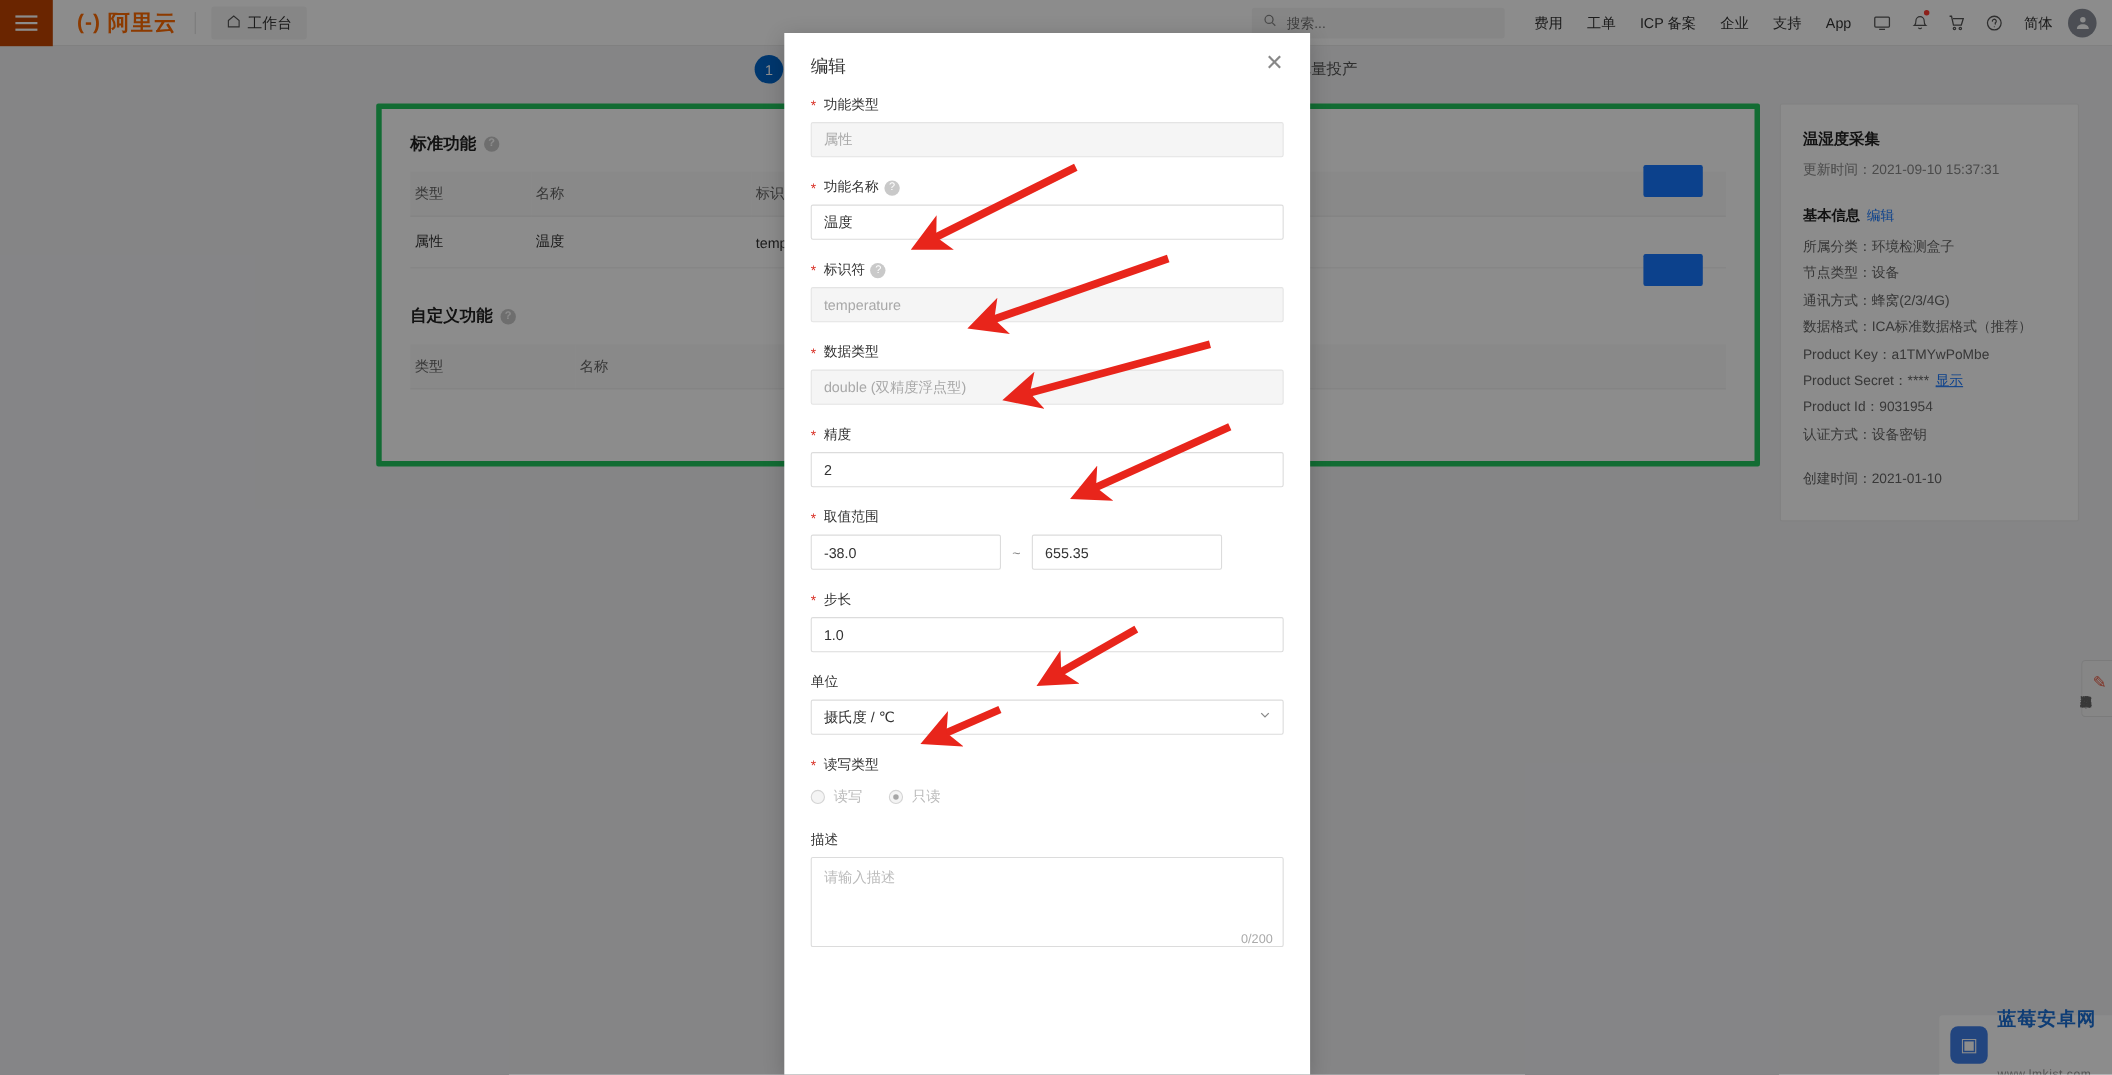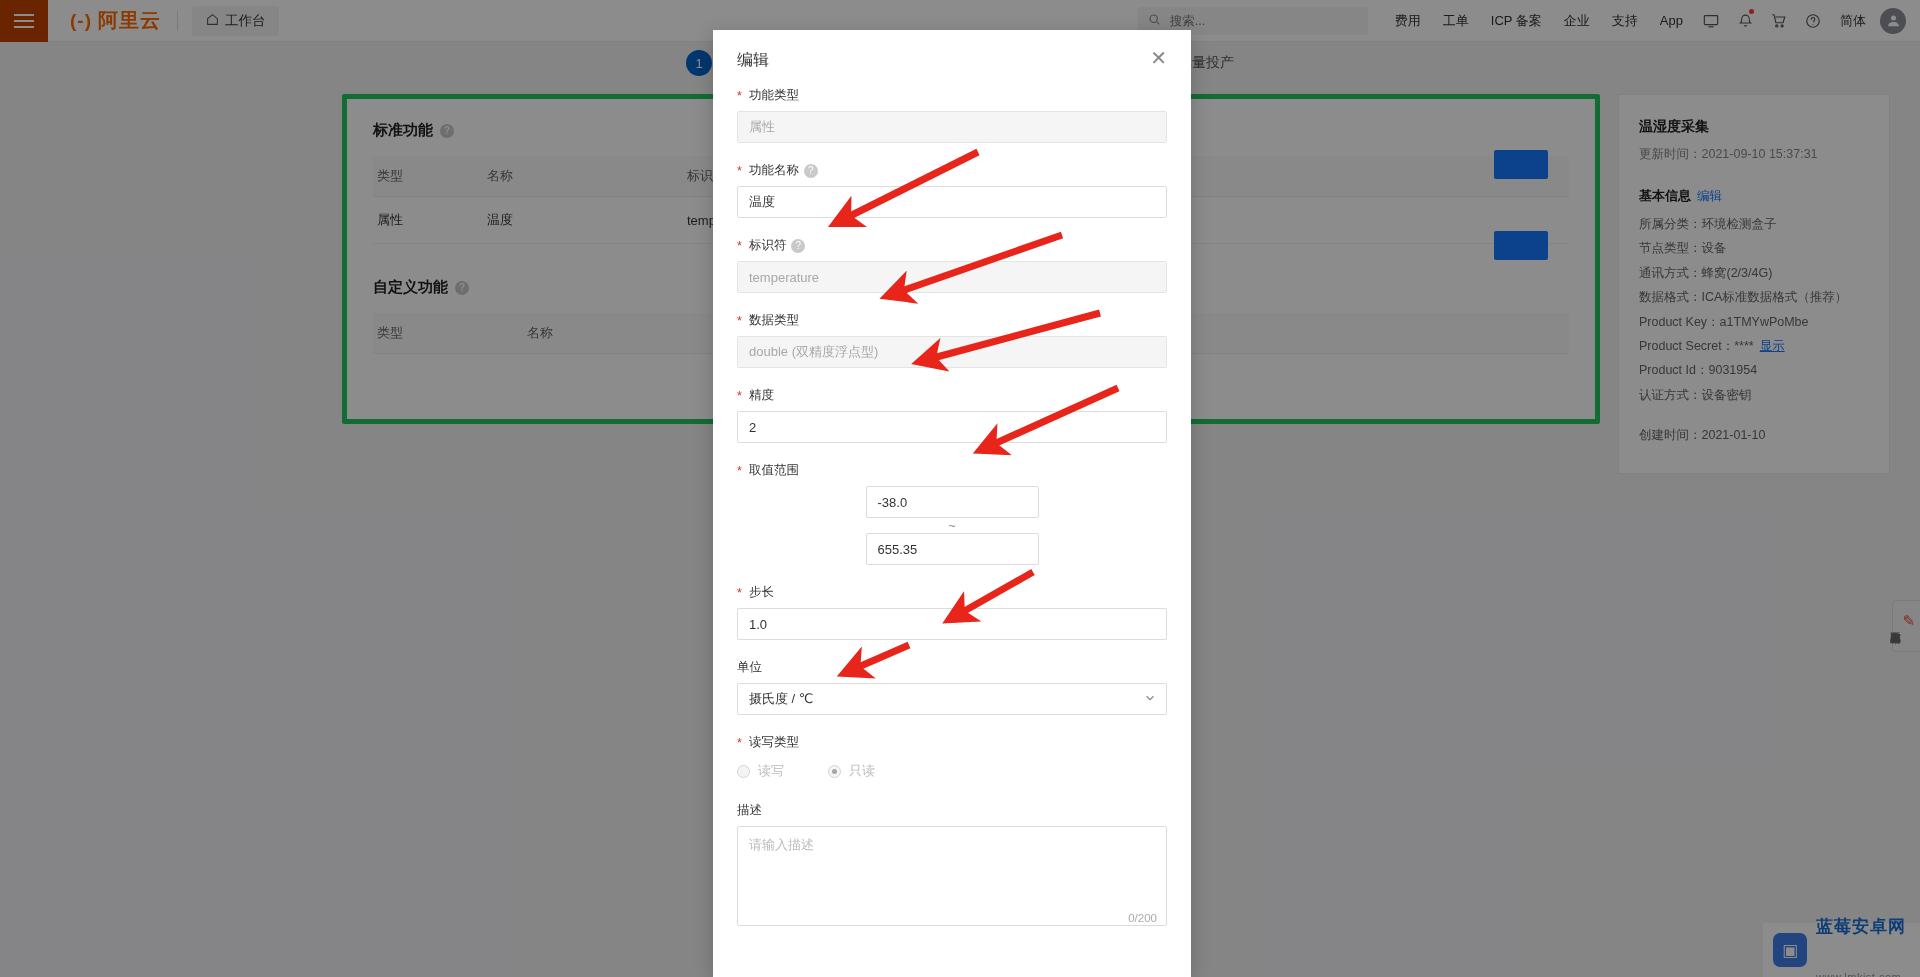--- a/index.html
+++ b/index.html
@@ -179,42 +179,42 @@
     font-size: 12.5px; color: #333; margin-bottom: 7px;
     display: flex; align-items: center; gap: 5px;
   }
   .req { color: #d93026; margin-right: 2px; }
   .fld {
     width: 100%; height: 32px; border: 1px solid #dcdcdc; border-radius: 2px;
     padding: 0 11px; font-size: 13px; color: #333; background: #fff; outline: none;
     font-family: inherit;
   }
   .fld.disabled { background: #f5f5f5; border-color: #e4e4e4; color: #a8a8a8; }
-  .range-row { display: flex; align-items: center; gap: 0; flex-direction: column; }
+  .range-row { display: flex; align-items: center; gap: 0; }
   .range-row .fld { width: 173px; }
   .tilde { width: 28px; text-align: center; color: #888; font-size: 13px; }
   .selwrap { position: relative; }
   .selwrap .chev {
     position: absolute; right: 11px; top: 50%; transform: translateY(-50%);
     pointer-events: none; color: #888;
   }
-  .radio-row { display: flex; align-items: center; gap: 44px; padding-top: 4px; text-align: right; }
+  .radio-row { display: flex; align-items: center; gap: 24px; padding-top: 4px; text-align: right; }
   .radio {
     display: flex; align-items: center; gap: 8px; font-size: 13px; color: #bbb; cursor: default;
   }
   .rdot {
     width: 13px; height: 13px; border-radius: 50%; border: 1px solid #d4d4d4; background: #f4f4f4;
     display: inline-block; position: relative;
   }
   .radio.sel .rdot::after {
     content: ""; position: absolute; inset: 3px; border-radius: 50%; background: #a6a6a6;
   }
   .ta-wrap { position: relative; }
   textarea.fld {
-    height: 100px; padding: 8px 11px; resize: none; line-height: 1.5;
+    height: 82px; padding: 8px 11px; resize: none; line-height: 1.5;
   }
   textarea.fld::placeholder { color: #bbb; }
   .ta-count {
     position: absolute; right: 10px; bottom: 6px; font-size: 11.5px; color: #aaa;
   }
   input.fld::placeholder { color: #b3b3b3; }
 
   
   .arrows { position: absolute; inset: 0; z-index: 70; pointer-events: none; }
 </style>

